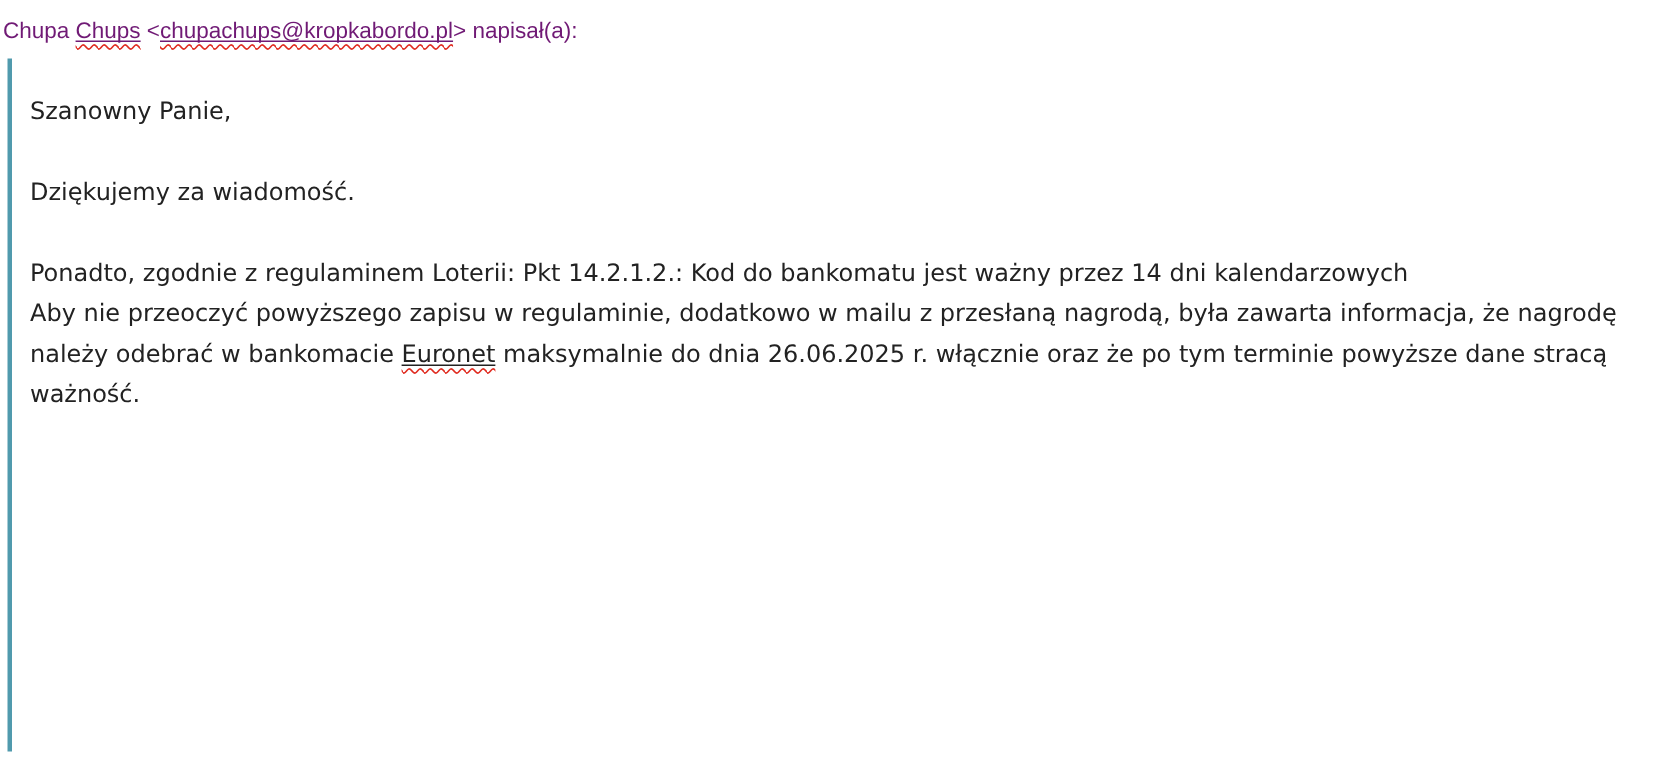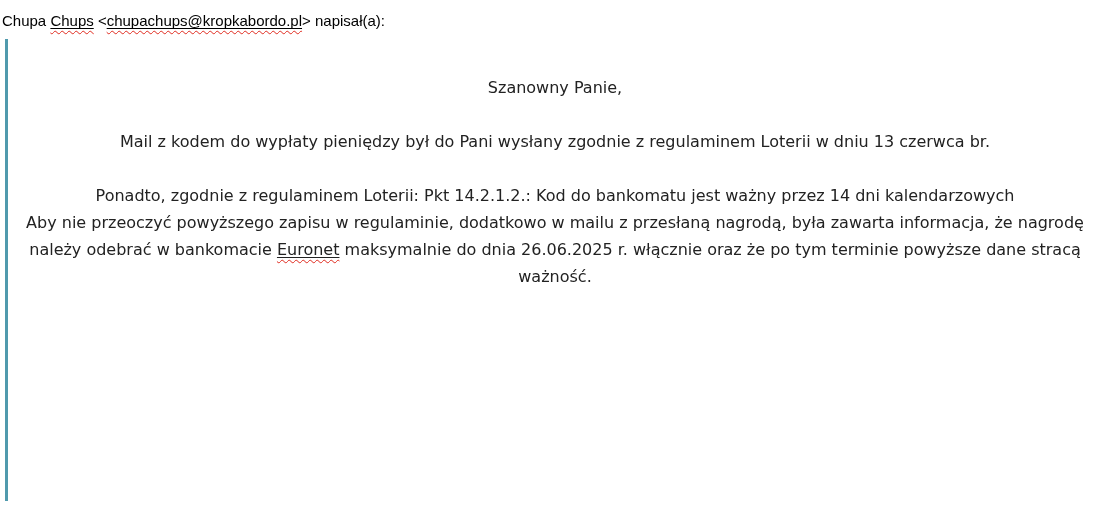--- a/index.html
+++ b/index.html
@@ -11,21 +11,21 @@
     height: 510px;
     overflow: hidden;
   }
   .mail-view {
     padding: 11px 8px 0 2px;
   }
   .mail-header {
     font-family: "Liberation Sans", sans-serif;
     font-size: 15px;
     line-height: 20px;
-    color: #000000;
+    color: #701a75;
     white-space: nowrap;
   }
   
   .u-solid {
     text-decoration: underline;
     text-decoration-thickness: 1px;
     text-underline-offset: 2px;
   }
   
   .u-wavy {
@@ -40,22 +40,21 @@
     margin: 8px 0 0 3px;
     border-left: 3px solid #509aad;
     padding: 21px 8px 30px 12px;
     min-height: 462px;
     font-family: "DejaVu Sans", sans-serif;
     font-size: 16px;
     line-height: 27px;
     color: #222222;
   }
   blockquote.quote p {
-    margin: 14px 0 27px 0;
-    text-align: center;
+    margin: 0 0 27px 0;
   }
   blockquote.quote p.gap-lg {
     margin-bottom: 39px;
   }
   blockquote.quote p.signature {
     margin-bottom: 0;
   }
   .caret {
     display: inline-block;
     width: 1.5px;
@@ -71,21 +70,21 @@
 <div class="mail-view">
 
   <div class="mail-header">
     <span>Chupa </span><span class="u-solid"><span class="u-wavy">Chups</span></span><span> &lt;</span><span class="u-solid"><span class="u-wavy">chupachups@kropkabordo.pl</span></span><span>&gt; napisał(a):</span>
   </div>
 
   <blockquote class="quote">
 
     <p>Szanowny Panie,</p>
 
+    <p>Dziękujemy za wiadomość.</p>
 
-    <p>Mail z kodem do wypłaty pieniędzy był do Pani wysłany zgodnie z regulaminem Loterii w dniu 13 czerwca br.</p>
 
     <p><span>Ponadto, zgodnie z regulaminem Loterii: Pkt 14.2.1.2.: Kod do bankomatu jest ważny przez 14 dni kalendarzowych</span><br><span>Aby nie przeoczyć powyższego zapisu w regulaminie, dodatkowo w mailu z przesłaną nagrodą, była zawarta informacja, że nagrodę należy odebrać w bankomacie </span><span class="u-solid"><span class="u-wavy">Euronet</span></span><span> maksymalnie do dnia 26.06.2025 r. włącznie oraz że po tym terminie powyższe dane stracą ważność.</span></p>
 
 
 
   </blockquote>
 </div>
 
 </body></html>

